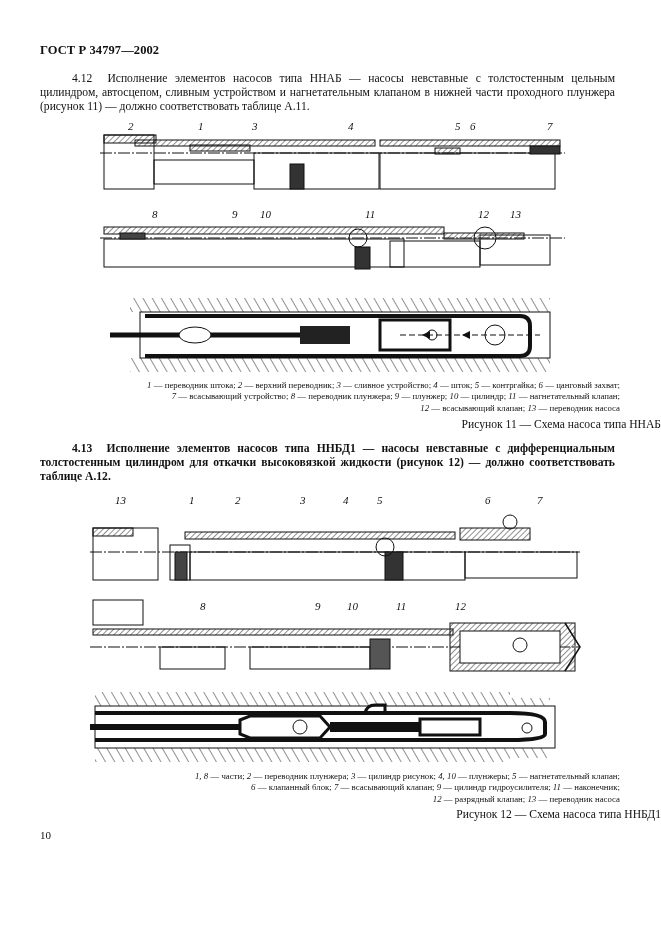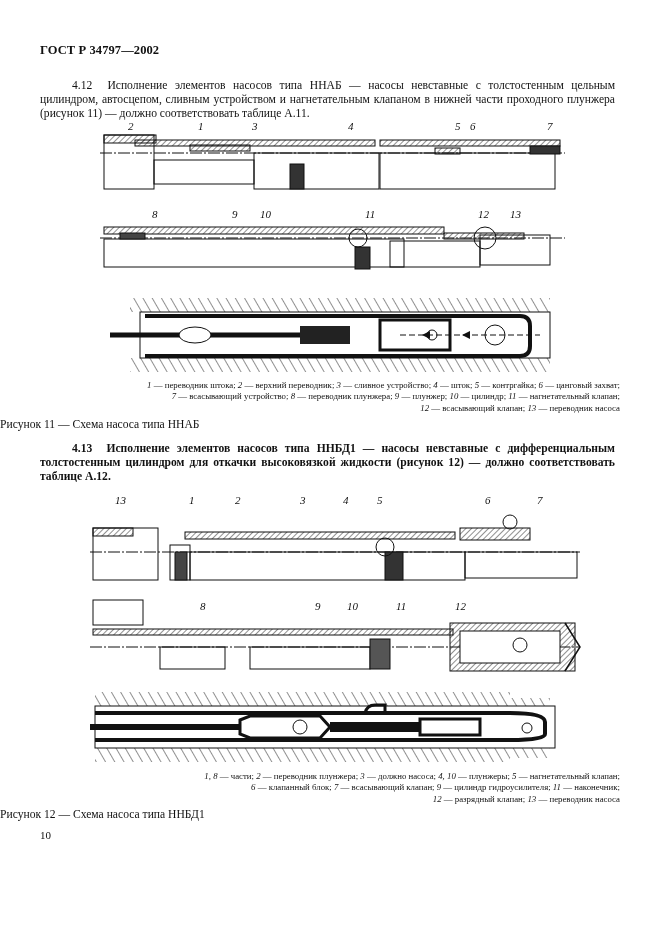--- a/index.html
+++ b/index.html
@@ -2,31 +2,31 @@
 <html><head>
 <meta charset="utf-8">
 <style>
   html,body{margin:0;padding:0;background:#fff;}
   body{width:661px;height:936px;position:relative;overflow:hidden;font-family:"Liberation Serif","DejaVu Serif",serif;color:#111;}
   .hdr{position:absolute;left:40px;top:43px;font-weight:bold;font-size:12.5px;letter-spacing:0.1px;}
   .para{position:absolute;left:40px;width:575px;font-size:11.6px;line-height:14.2px;text-align:justify;}
   .para .ind{display:inline-block;width:32px;}
   .legend{position:absolute;left:40px;width:580px;font-size:8.8px;line-height:11.3px;text-align:right;}
   .legend i{font-style:italic;}
-  .caption{position:absolute;left:0;width:661px;text-align:left;font-size:11.6px;}
+  .caption{position:absolute;left:0;width:661px;text-align:right;font-size:11.6px;}
   .pageno{position:absolute;left:40px;top:829px;font-size:11px;}
   svg{position:absolute;overflow:visible;}
   .num{font-family:"Liberation Serif",serif;font-style:italic;font-size:11px;fill:#111;}
 </style>
 </head>
 <body>
 
 <div class="hdr">ГОСТ Р 34797—2002</div>
 
-<div class="para" style="top:79px;">
+<div class="para" style="top:72px;">
   <span class="ind"></span><span>4.12</span>&nbsp; <span>Исполнение элементов насосов типа ННАБ — насосы невставные с толстостенным цельным цилиндром, автосцепом, сливным устройством и нагнетательным клапаном в нижней части проходного плунжера (рисунок 11) — должно соответствовать таблице А.11.</span>
 </div>
 
 <svg style="left:90px;top:120px;" width="480" height="80" viewBox="0 0 480 80">
   <defs>
     <pattern id="hatch" width="4" height="4" patternUnits="userSpaceOnUse" patternTransform="rotate(45)">
       <line x1="0" y1="0" x2="0" y2="4" stroke="#222" stroke-width="1"></line>
     </pattern>
   </defs>
   <g stroke="#111" fill="none" stroke-width="1">
@@ -187,21 +187,21 @@
   <line x1="240" y1="39" x2="330" y2="39" stroke="#111" stroke-width="10"></line>
   <rect x="330" y="31" width="60" height="16" fill="#fff" stroke="#111" stroke-width="3"></rect>
   <circle cx="437" cy="40" r="5" fill="#fff" stroke="#111"></circle>
   <path d="M275 25 q2 -8 10 -8 h10 v8" fill="none" stroke="#111" stroke-width="3"></path>
 </svg>
 
 <div class="legend" style="top:771px;">
   <div>
     <i>1, 8</i> — <span>части;</span>
     <i>2</i> — <span>переводник плунжера;</span>
-    <i>3</i> — <span>должно насоса;</span>
+    <i>3</i> — <span>цилиндр рисунок;</span>
     <i>4, 10</i> — <span>плунжеры;</span>
     <i>5</i> — <span>нагнетательный клапан;</span>
   </div>
   <div>
     <i>6</i> — <span>клапанный блок;</span>
     <i>7</i> — <span>всасывающий клапан;</span>
     <i>9</i> — <span>цилиндр гидроусилителя;</span>
     <i>11</i> — <span>наконечник;</span>
   </div>
   <div>

